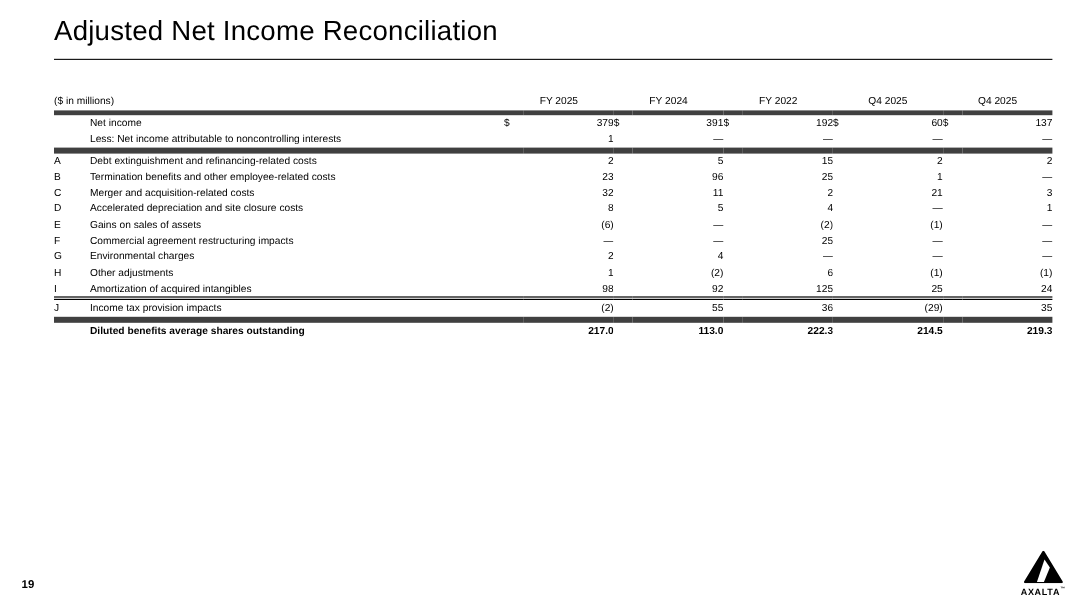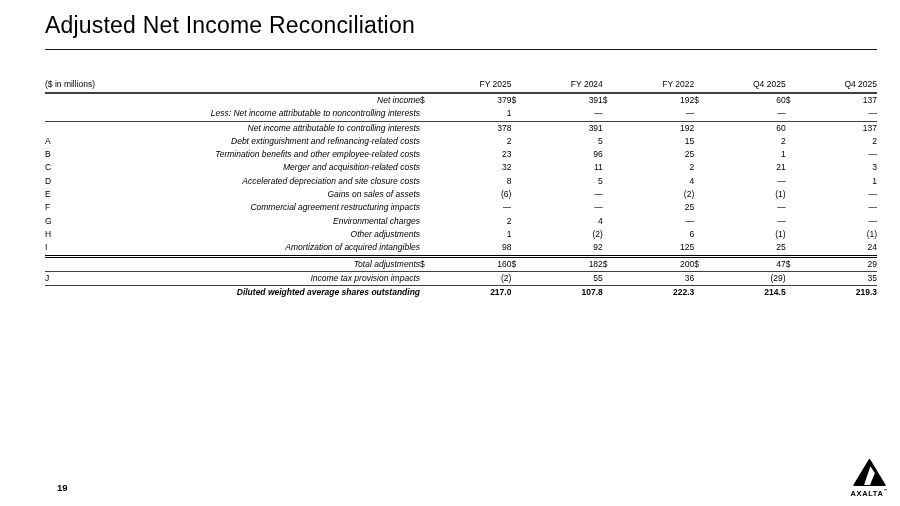--- a/index.html
+++ b/index.html
@@ -42,40 +42,39 @@
     padding: 0;
     height: 13.3px;
     line-height: 13.3px;
     white-space: nowrap;
     overflow: hidden;
     font-weight: normal;
   }
   table.fin thead th {
     height: 16px;
     line-height: 16px;
-    border-bottom: 2px solid #404040;
+    border-bottom: 4px solid #404040;
     margin-left: 35px;
   }
   .unit-cell { text-align: left; padding-left: 23px; font-weight: normal; }
-  .period-header { text-align: right; font-weight: bold; }
+  .period-header { text-align: center; font-weight: bold; }
   .col-letter { text-align: left; padding-left: 7px; font-weight: bold; }
-  .col-label  { text-align: right; font-style: italic; }
+  .col-label  { text-align: left; }
   .col-dollar { text-align: left; padding-left: 2px; }
   .col-value  { text-align: right; padding-right: 2px; }
-  tr.b-thin   td { border-bottom: 1px solid #404040; }
+  tr.b-thin   td { border-bottom: 5px solid #404040; }
   tr.b-double td { border-bottom: 3px double #000; }
   tr.bold td { font-weight: bold; }
   tr.bold td.col-letter { font-weight: bold; }
   .page-number {
     position: absolute;
     left: 18px;
     top: 482px;
     font-size: 9.5px;
     font-weight: bold;
-    margin-left: 39px;
   }
   .logo {
     position: absolute;
     left: 842px;
     top: 459px;
     width: 54px;
     text-align: center;
   }
   .logo svg { display: block; margin: 0 auto 1px auto; }
   .logo-text {
@@ -142,34 +141,20 @@
           <td class="col-dollar"></td>
           <td class="col-value">—</td>
           <td class="col-dollar"></td>
           <td class="col-value">—</td>
           <td class="col-dollar"></td>
           <td class="col-value">—</td>
           <td class="col-dollar"></td>
           <td class="col-value">—</td>
         </tr>
         <tr>
-          <td class="col-letter"></td>
-          <td class="col-label">Net income attributable to controlling interests</td>
-          <td class="col-dollar"></td>
-          <td class="col-value">378</td>
-          <td class="col-dollar"></td>
-          <td class="col-value">391</td>
-          <td class="col-dollar"></td>
-          <td class="col-value">192</td>
-          <td class="col-dollar"></td>
-          <td class="col-value">60</td>
-          <td class="col-dollar"></td>
-          <td class="col-value">137</td>
-        </tr>
-        <tr>
           <td class="col-letter">A</td>
           <td class="col-label">Debt extinguishment and refinancing-related costs</td>
           <td class="col-dollar"></td>
           <td class="col-value">2</td>
           <td class="col-dollar"></td>
           <td class="col-value">5</td>
           <td class="col-dollar"></td>
           <td class="col-value">15</td>
           <td class="col-dollar"></td>
           <td class="col-value">2</td>
@@ -282,54 +267,40 @@
           <td class="col-dollar"></td>
           <td class="col-value">92</td>
           <td class="col-dollar"></td>
           <td class="col-value">125</td>
           <td class="col-dollar"></td>
           <td class="col-value">25</td>
           <td class="col-dollar"></td>
           <td class="col-value">24</td>
         </tr>
         <tr class="b-thin">
-          <td class="col-letter"></td>
-          <td class="col-label">Total adjustments</td>
-          <td class="col-dollar">$</td>
-          <td class="col-value">160</td>
-          <td class="col-dollar">$</td>
-          <td class="col-value">182</td>
-          <td class="col-dollar">$</td>
-          <td class="col-value">200</td>
-          <td class="col-dollar">$</td>
-          <td class="col-value">47</td>
-          <td class="col-dollar">$</td>
-          <td class="col-value">29</td>
-        </tr>
-        <tr class="b-thin">
           <td class="col-letter">J</td>
           <td class="col-label">Income tax provision impacts</td>
           <td class="col-dollar"></td>
           <td class="col-value">(2)</td>
           <td class="col-dollar"></td>
           <td class="col-value">55</td>
           <td class="col-dollar"></td>
           <td class="col-value">36</td>
           <td class="col-dollar"></td>
           <td class="col-value">(29)</td>
           <td class="col-dollar"></td>
           <td class="col-value">35</td>
         </tr>
         <tr class="bold">
           <td class="col-letter"></td>
-          <td class="col-label">Diluted weighted average shares outstanding</td>
+          <td class="col-label">Diluted benefits average shares outstanding</td>
           <td class="col-dollar"></td>
           <td class="col-value">217.0</td>
           <td class="col-dollar"></td>
-          <td class="col-value">107.8</td>
+          <td class="col-value">113.0</td>
           <td class="col-dollar"></td>
           <td class="col-value">222.3</td>
           <td class="col-dollar"></td>
           <td class="col-value">214.5</td>
           <td class="col-dollar"></td>
           <td class="col-value">219.3</td>
         </tr>
       </tbody>
   </table>
 

